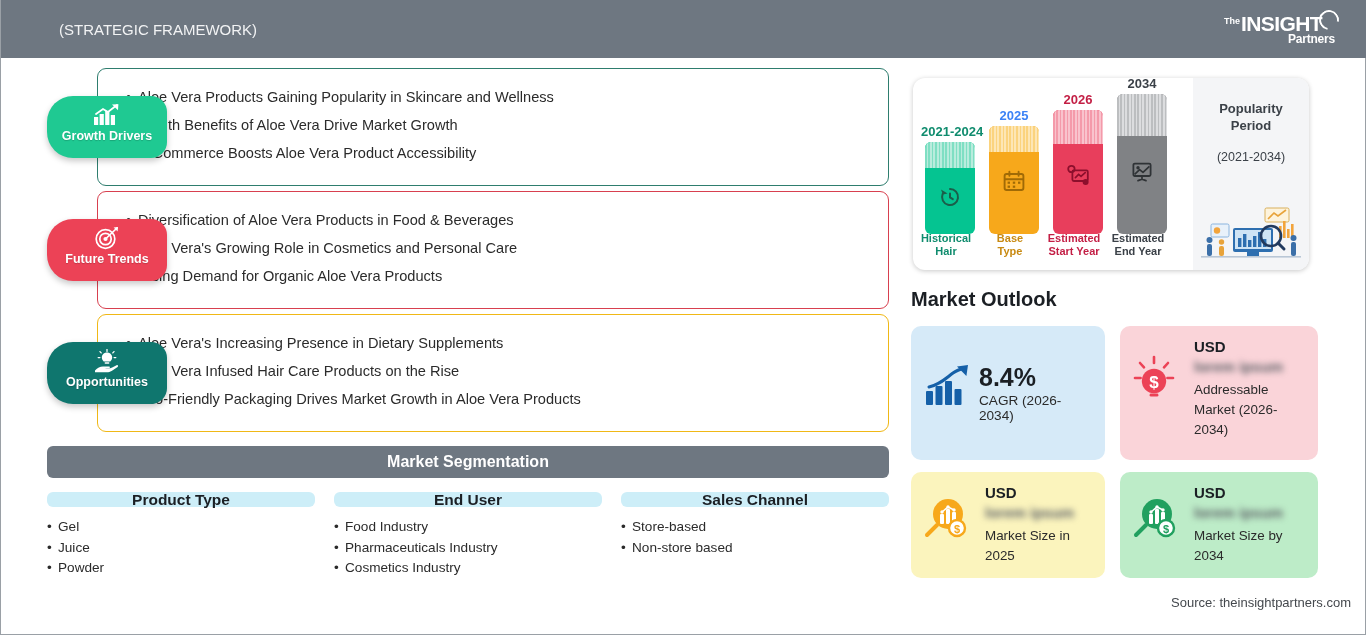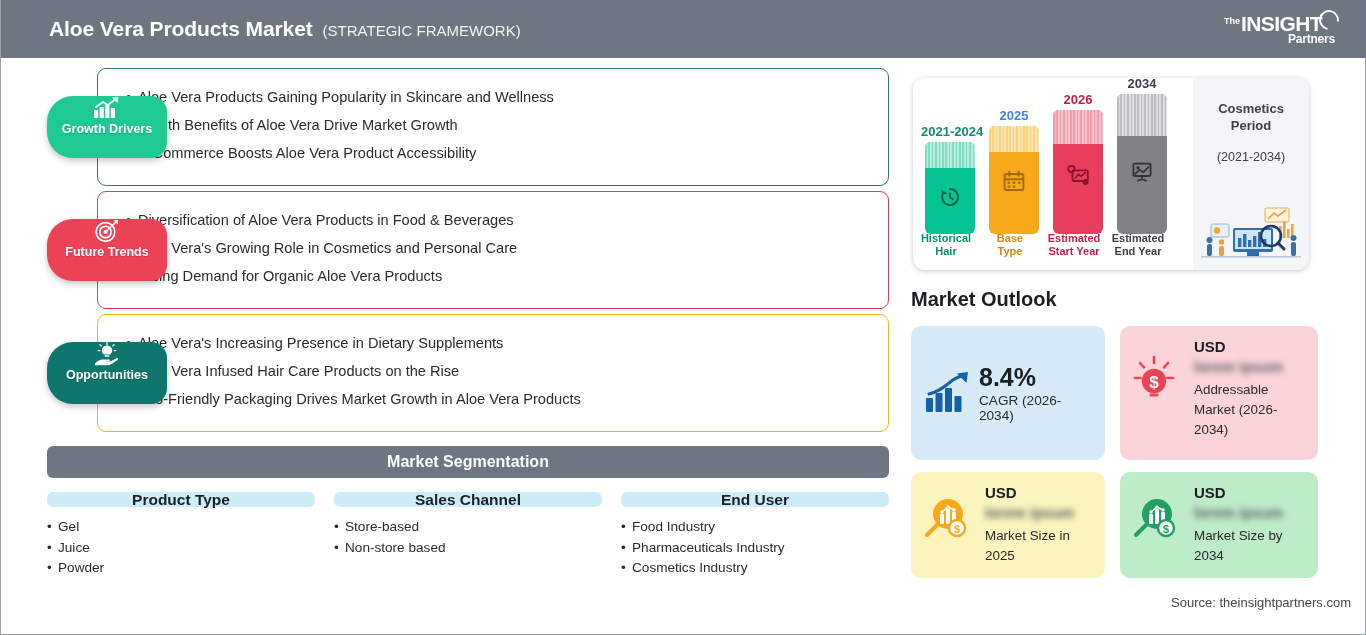--- a/index.html
+++ b/index.html
@@ -66,21 +66,21 @@
   .fw-box.teal   { border: 1.4px solid #2e7d6e; }
   .fw-box.red    { border: 1.4px solid #d8404f; }
   .fw-box.yellow { border: 1.4px solid #f0b816; }
 
   .fw-badge {
     position: absolute; left: 0; width: 120px; height: 62px;
     border-radius: 26px 16px 16px 26px;
     box-shadow: 0 3px 6px rgba(0,0,0,0.22);
     display: flex; flex-direction: column;
     align-items: center; justify-content: flex-start;
-    padding-top: 0;
+    padding-top: 7px;
     z-index: 4;
   }
   .fw-badge.teal   { background: #1fc992; }
   .fw-badge.red    { background: #ec4256; }
   .fw-badge.yellow { background: #0f766e; }
   .fw-badge-label {
     color: #ffffff; font-size: 12.5px; font-weight: bold;
     text-shadow: 0 1px 1px rgba(0,0,0,0.18);
     margin-top: 2px; white-space: nowrap;
   }
@@ -175,21 +175,21 @@
   .ocard {
     border-radius: 10px; position: relative;
     padding: 12px 10px 12px 12px;
   }
   .ocard.c1 { width: 194px; height: 134px; background: #d6eaf8; margin-right: 15px;
               display: flex; align-items: center; }
   .ocard.c2 { width: 198px; height: 134px; background: #fad4d9; }
   .ocard.c3 { width: 194px; height: 106px; background: #fbf4bd; margin-right: 15px; }
   .ocard.c4 { width: 198px; height: 106px; background: #bdecc8; }
 
-  .cagr-wrap { display: flex; align-items: center; }
+  .cagr-wrap { display: flex; }
   .cagr-icon { width: 50px; height: 46px; margin-right: 6px; flex: none; }
   .cagr-val { font-size: 25px; font-weight: bold; color: #1b1f24; line-height: 28px; }
   .cagr-lbl { font-size: 13.6px; color: #2b2b2b; margin-top: 2px; }
 
   .mc-icon { position: absolute; left: 10px; top: 28px; width: 48px; height: 48px; }
   .mc-body { margin-left: 62px; }
   .mc-usd { font-size: 15px; font-weight: bold; color: #1b1f24; }
   .mc-blur {
     font-size: 15px; font-weight: bold; color: #5c6066;
     filter: blur(3.4px); margin-top: 3px; height: 18px;
@@ -202,21 +202,20 @@
     font-size: 13px; color: #44484d;
   }
 </style>
 </head>
 <body>
 
 <div class="page">
 
   <div class="header">
     <div class="header-titles">
-      <span class="hdr-main">Aloe Vera Products Market</span>
       <span class="hdr-sub">(STRATEGIC FRAMEWORK)</span>
     </div>
     <div class="logo">
       <span class="logo-the">The</span>
       <span class="logo-insight">INSIGHT</span>
       <span class="logo-partners">Partners</span>
       <span class="logo-arc"></span>
     </div>
   </div>
 
@@ -293,32 +292,32 @@
       <div class="seg-cols">
         <div class="seg-col">
           <div class="seg-head">Product Type</div>
           <ul class="seg-list">
             <li>Gel</li>
             <li>Juice</li>
             <li>Powder</li>
           </ul>
         </div>
         <div class="seg-col">
-          <div class="seg-head">Sales Channel</div>
-          <ul class="seg-list">
-            <li>Store-based</li>
-            <li>Non-store based</li>
-          </ul>
-        </div>
-        <div class="seg-col">
           <div class="seg-head">End User</div>
           <ul class="seg-list">
             <li>Food Industry</li>
             <li>Pharmaceuticals Industry</li>
             <li>Cosmetics Industry</li>
+          </ul>
+        </div>
+        <div class="seg-col">
+          <div class="seg-head">Sales Channel</div>
+          <ul class="seg-list">
+            <li>Store-based</li>
+            <li>Non-store based</li>
           </ul>
         </div>
       </div>
     </div>
   </div>
 
   <div class="right-col">
 
     <div class="period-card">
       <div class="bars">
@@ -392,21 +391,21 @@
           </div>
           <div class="bar-cap" style="color:#3b4148;">
             <span>Estimated</span><br>
             <span>End Year</span>
           </div>
         </div>
       </div>
 
       <div class="assess">
         <div class="assess-title">
-          <span>Cosmetics</span><br>
+          <span>Popularity</span><br>
           <span>Period</span>
         </div>
         <div class="assess-sub">(2021-2034)</div>
         <svg class="assess-art" viewBox="0 0 104 60">
           <rect x="34" y="26" width="40" height="24" rx="2" fill="#2e6fb0"></rect>
           <rect x="36" y="28" width="36" height="19" fill="#cfe4f5"></rect>
           <g fill="#2e6fb0">
               <rect x="39" y="36" width="3.4" height="9"></rect>
               <rect x="44" y="32" width="3.4" height="13"></rect>
             <rect x="49" y="38" width="3.4" height="7"></rect>

